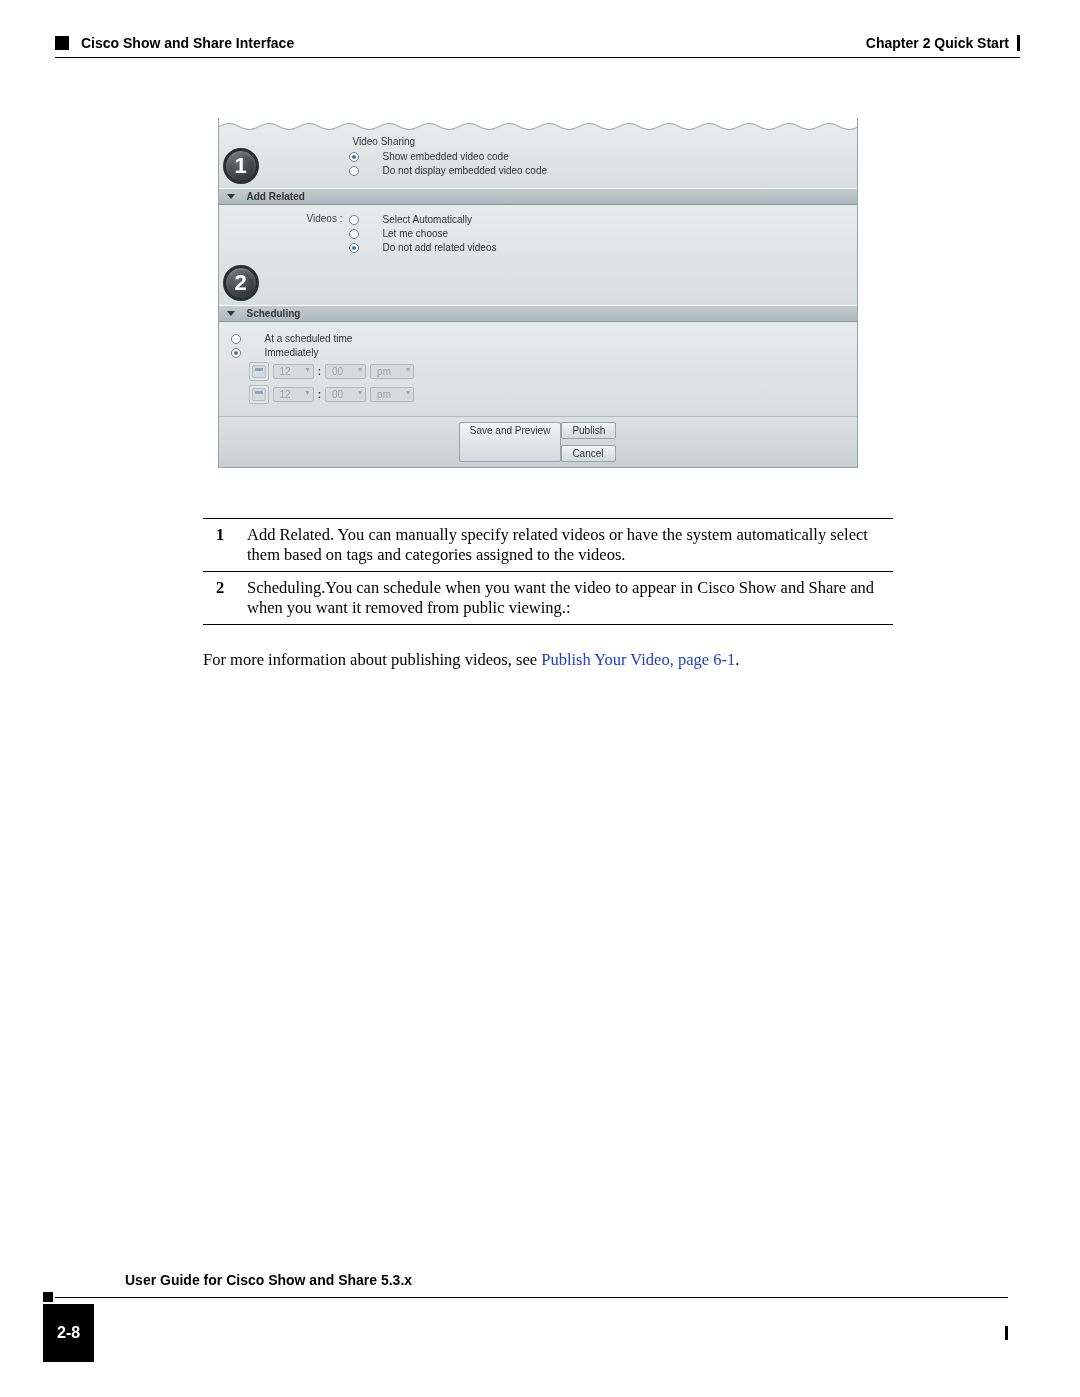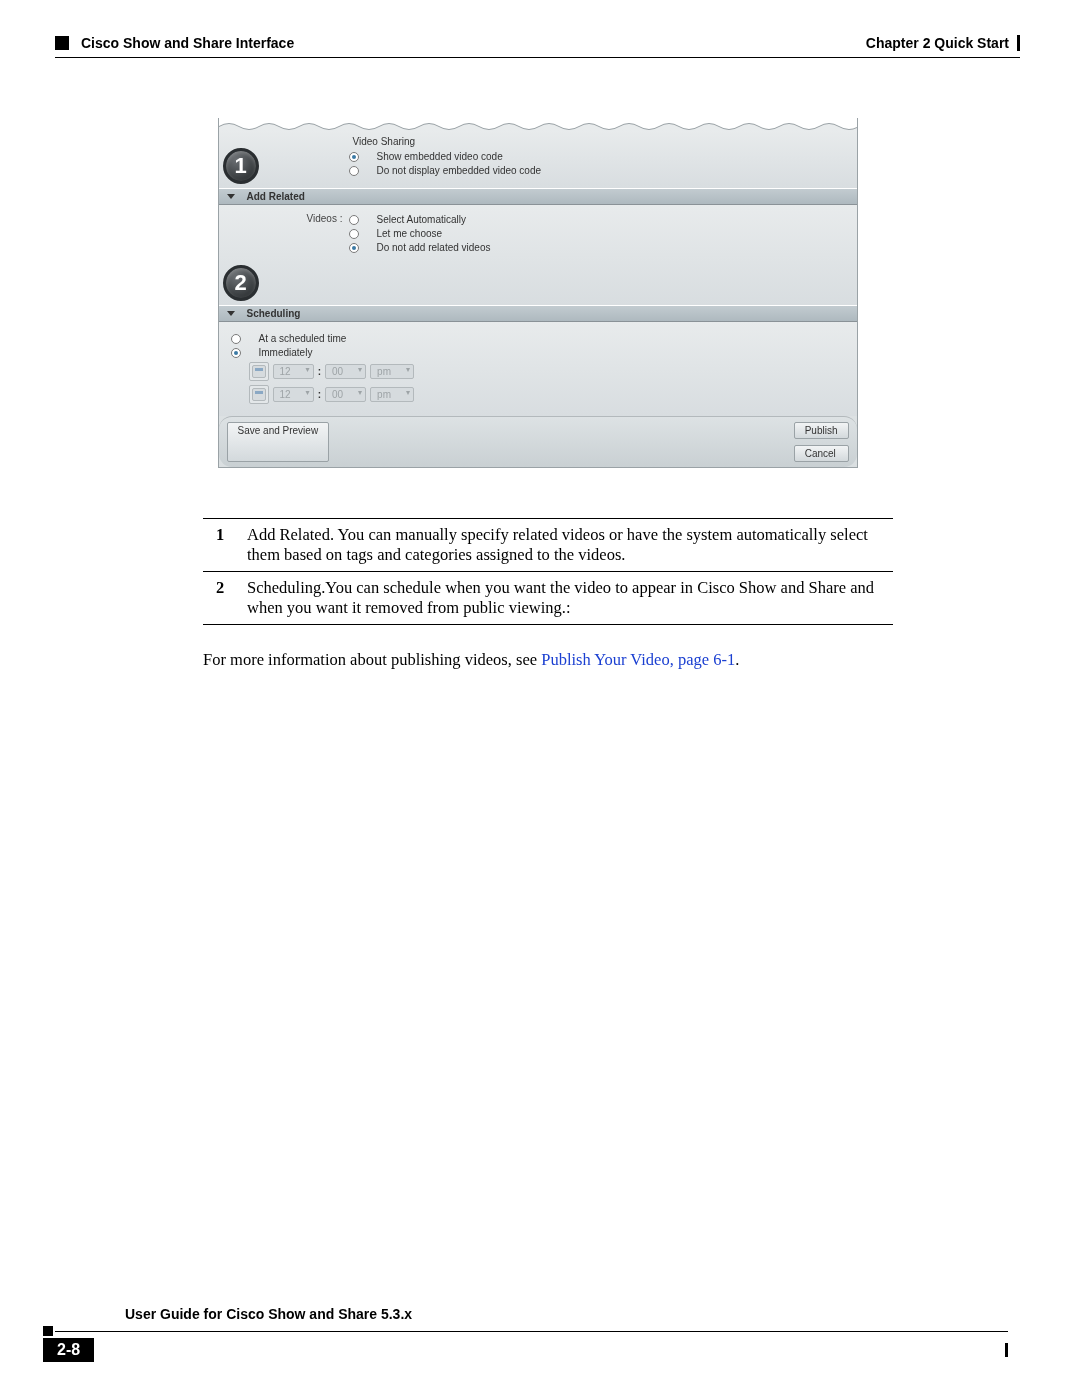--- a/index.html
+++ b/index.html
@@ -14,51 +14,51 @@
   .header-line { border-top: 1px solid #000; margin-bottom: 60px; }
 
   
   .panel-wrap { width: 640px; margin: 0 auto 50px auto; background: linear-gradient(#e8ebec,#dadfe1); border: 1px solid #9aa2a6; border-top: none; font-family: Arial, sans-serif; font-size: 10px; color: #333; position: relative; }
   .torn-edge { height: 12px; background: #fff; position: relative; overflow: hidden; }
   .torn-edge svg { position: absolute; top: 0; left: 0; }
   .section { position: relative; }
   .section-body { padding: 6px 10px 6px 130px; background: linear-gradient(#e8ebec,#d8dde0); min-height: 50px; }
   .section-header { background: linear-gradient(#c2cbd0,#aeb9bf); border-top: 1px solid #fff; border-bottom: 1px solid #8a9297; padding: 2px 8px; font-weight: bold; font-size: 10px; color: #333; display: flex; align-items: center; gap: 12px; }
   .tri { display: inline-block; width: 0; height: 0; border-left: 4px solid transparent; border-right: 4px solid transparent; border-top: 5px solid #333; }
-  .radio-row { display: flex; align-items: center; gap: 18px; margin: 3px 0; }
+  .radio-row { display: flex; align-items: center; gap: 24px; margin: 3px 0; }
   .radio { width: 10px; height: 10px; border-radius: 50%; border: 1px solid #7a7a7a; background: #fff; display: flex; align-items: center; justify-content: center; }
   .radio.selected::after { content:""; width:4px; height:4px; border-radius:50%; background:#3b7aa5; }
   .checkbox { width: 10px; height: 10px; border: 1px solid #7a7a7a; background: #fff; }
   .label-aside { position: absolute; left: 88px; top: 8px; font-size: 10px; color: #444; }
   .callout { position: absolute; left: 4px; width: 36px; height: 36px; border-radius: 50%; background: radial-gradient(circle at 35% 30%, #6b6f73, #1e2224); display:flex; align-items:center; justify-content:center; color:#fff; font-size:22px; font-weight:bold; font-family: Arial, sans-serif; border:3px solid #2a2e31; box-shadow: inset 0 2px 4px rgba(255,255,255,0.3); }
   .sched-body { padding: 8px 12px; background: linear-gradient(#e8ebec,#d8dde0); }
   .time-row { margin: 4px 0 4px 18px; display:flex; align-items:center; gap:4px; }
   .dropdown-dis { background: #d6dbde; border: 1px solid #b3b9bc; color:#9ea4a7; padding: 1px 22px 1px 6px; font-size: 10px; border-radius:2px; position:relative; }
   .dropdown-dis::after { content:"▾"; position:absolute; right:3px; top:0; font-size:8px; color:#9ea4a7; }
   .cal-icon { width:14px; height:13px; background:#d6dbde; border:1px solid #b3b9bc; border-radius:2px; position:relative; }
   .cal-icon::before { content:""; position:absolute; top:2px; left:2px; right:2px; height:3px; background:#8aa8c4; }
   .pad-box { background:#e3e7e9; border:1px solid #b3b9bc; padding:2px; border-radius:2px; display:flex; align-items:center; gap:4px; }
-  .buttons-row { background: linear-gradient(#dde2e4,#c9d0d3); border-top:1px solid #b3b9bc; padding:5px 8px; display:flex; justify-content:space-between;border-radius:13px; }
+  .buttons-row { background: linear-gradient(#dde2e4,#c9d0d3); border-top:1px solid #b3b9bc; padding:5px 8px; display:flex; justify-content:center; }
   .btn { background: linear-gradient(#f2f4f5,#d3d9dc); border:1px solid #9aa2a6; border-radius:2px; padding:2px 10px; font-size:10px; color:#333; }
   .btn-group { display:flex; gap:6px;flex-direction:column; }
 
   
   .info-table { width: 690px; margin: 0 0 25px 148px; border-collapse: collapse; font-size: 16.5px; }
   .info-table td { border-top: 1px solid #000; border-bottom: 1px solid #000; padding: 6px 10px; vertical-align: top; }
   .info-table td:first-child { font-weight: bold; width: 34px; text-align: center; }
 
   .para { margin-left: 148px; font-size: 16.5px; }
   .link { color: #1a3fd1; }
 
   .footer { position: absolute; left: 43px; bottom: 35px; width: 965px; }
   .footer-line-wrap { display:flex; align-items:center; }
   .footer-line { flex:1; border-top:1px solid #000; }
   .footer-title { font-family: Arial, sans-serif; font-weight:bold; font-size:14px; margin: 0 0 4px 82px; }
   .footer-bottom { display:flex; align-items:center; justify-content:space-between; margin-top:2px; }
-  .page-num-box { background:#000; color:#fff; font-family: Arial, sans-serif; font-weight:bold; font-size:16px; padding:3px 14px; }
+  .page-num-box { background:#000; color:#fff; font-family: Arial, sans-serif; font-weight:bold; font-size:16px; padding:20px 14px; }
   .footer-sq { width:10px; height:10px; background:#000; margin-right:2px; }
   .footer-pipe { width:3px; height:14px; background:#000; }
   .colon { font-weight:bold; }
 </style>
 </head>
 <body>
 
 <div class="page">
   <div class="header-row">
     <div class="header-left">

